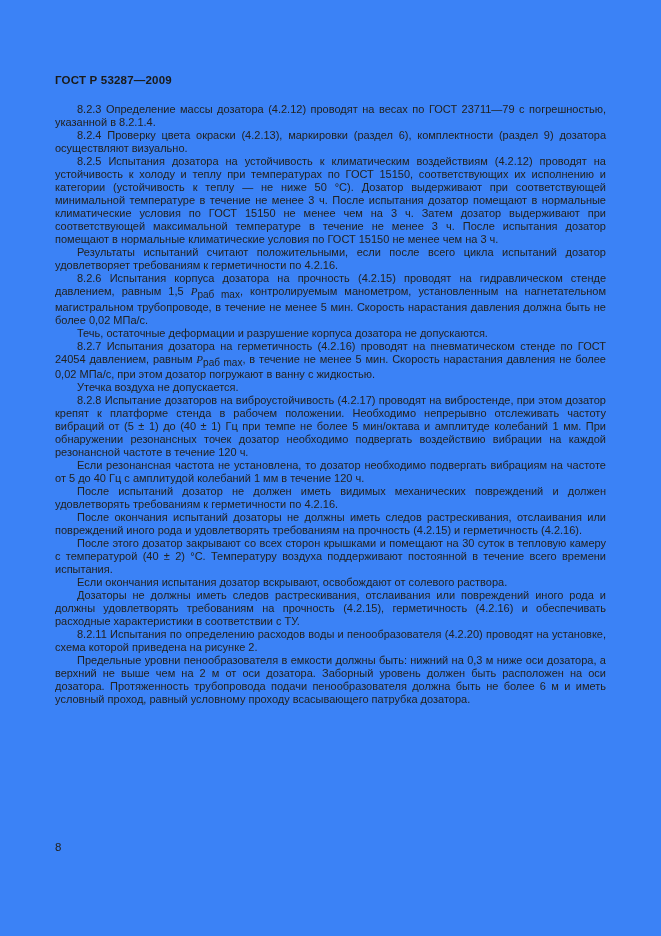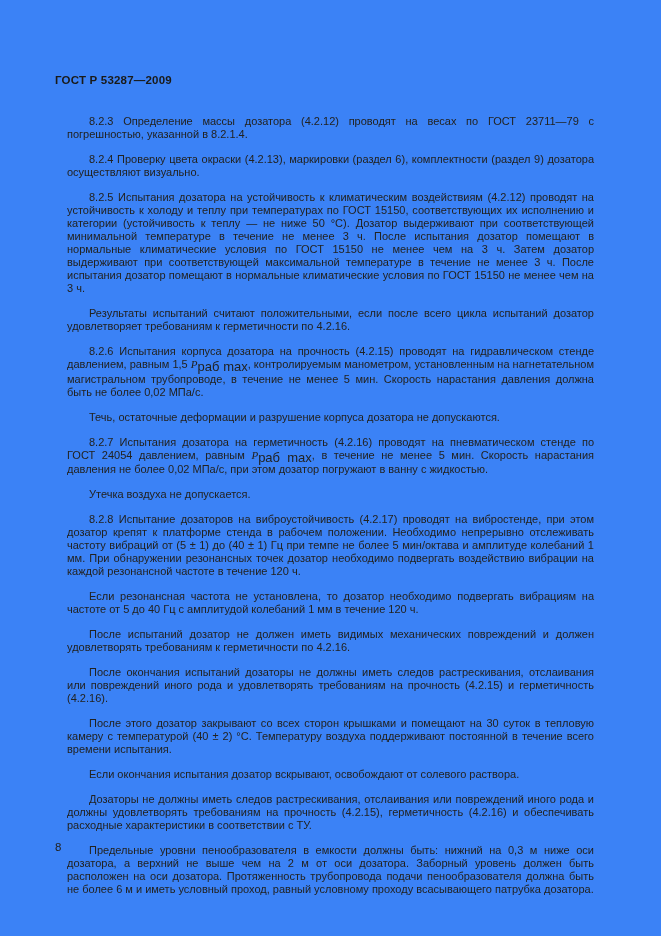--- a/index.html
+++ b/index.html
@@ -33,30 +33,30 @@
     position: absolute;
     left: 55px;
     top: 103px;
     width: 551px;
     font-size: 11px;
     line-height: 13px;
     text-align: justify;
     color: #222220;
   }
   .doc-body p {
-    margin: 12px;
+    margin: 0;
     padding: 0;
     text-indent: 22px;
   }
   .run-italic {
     font-style: italic;
     font-family: "Liberation Serif", serif;
   }
   .run-subscript {
-    font-size: 13px;
+    font-size: 10px;
     vertical-align: -2.5px;
     letter-spacing: 0;
   }
   .page-number {
     position: absolute;
     left: 55px;
     top: 841px;
     font-size: 11.5px;
     color: #222220;
   }
@@ -76,17 +76,18 @@
       <p><span>Течь, остаточные деформации и разрушение корпуса дозатора не допускаются.</span></p>
       <p><span>8.2.7 Испытания дозатора на герметичность (4.2.16) проводят на пневматическом стенде по ГОСТ 24054 давлением, равным </span><span class="run-italic">P</span><span class="run-subscript">раб max</span><span>, в течение не менее 5 мин. Скорость нарастания давления не более 0,02 МПа/с, при этом дозатор погружают в ванну с жидкостью.</span></p>
       <p><span>Утечка воздуха не допускается.</span></p>
       <p><span>8.2.8 Испытание дозаторов на виброустойчивость (4.2.17) проводят на вибростенде, при этом дозатор крепят к платформе стенда в рабочем положении. Необходимо непрерывно отслеживать частоту вибраций от (5 ± 1) до (40 ± 1) Гц при темпе не более 5 мин/октава и амплитуде колебаний 1 мм. При обнаружении резонансных точек дозатор необходимо подвергать воздействию вибрации на каждой резонансной частоте в течение 120 ч.</span></p>
       <p><span>Если резонансная частота не установлена, то дозатор необходимо подвергать вибрациям на частоте от 5 до 40 Гц с амплитудой колебаний 1 мм в течение 120 ч.</span></p>
       <p><span>После испытаний дозатор не должен иметь видимых механических повреждений и должен удовлетворять требованиям к герметичности по 4.2.16.</span></p>
       <p><span>После окончания испытаний дозаторы не должны иметь следов растрескивания, отслаивания или повреждений иного рода и удовлетворять требованиям на прочность (4.2.15) и герметичность (4.2.16).</span></p>
       <p><span>После этого дозатор закрывают со всех сторон крышками и помещают на 30 суток в тепловую камеру с температурой (40 ± 2) °С. Температуру воздуха поддерживают постоянной в течение всего времени испытания.</span></p>
       <p><span>Если окончания испытания дозатор вскрывают, освобождают от солевого раствора.</span></p>
       <p><span>Дозаторы не должны иметь следов растрескивания, отслаивания или повреждений иного рода и должны удовлетворять требованиям на прочность (4.2.15), герметичность (4.2.16) и обеспечивать расходные характеристики в соответствии с ТУ.</span></p>
+      <p><span>8.2.11 Испытания по определению расходов воды и пенообразователя (4.2.20) проводят на установке, схема которой приведена на рисунке 2.</span></p>
       <p><span>Предельные уровни пенообразователя в емкости должны быть: нижний на 0,3 м ниже оси дозатора, а верхний не выше чем на 2 м от оси дозатора. Заборный уровень должен быть расположен на оси дозатора. Протяженность трубопровода подачи пенообразователя должна быть не более 6 м и иметь условный проход, равный условному проходу всасывающего патрубка дозатора.</span></p>
     </div>
 
   <div class="page-number">8</div>
 </div>
 
 </body></html>

